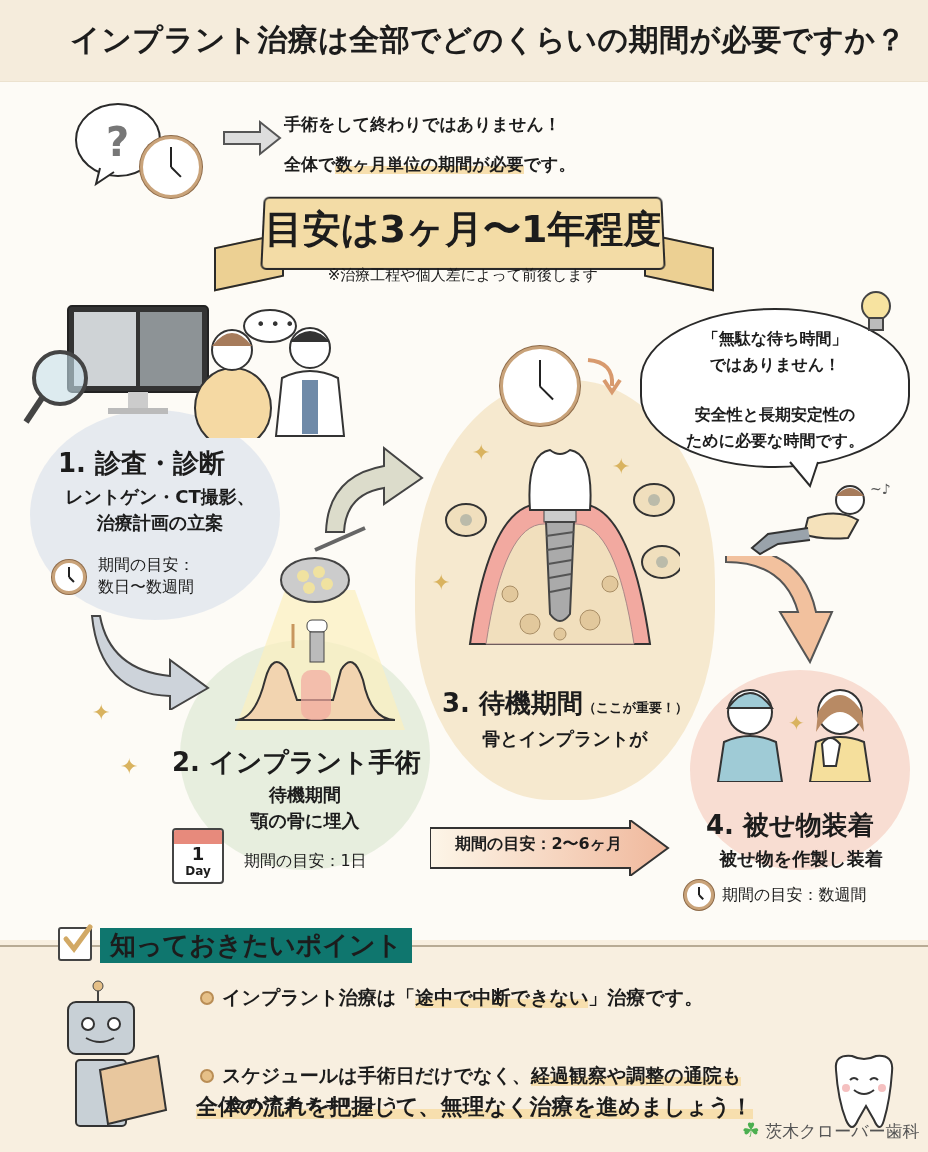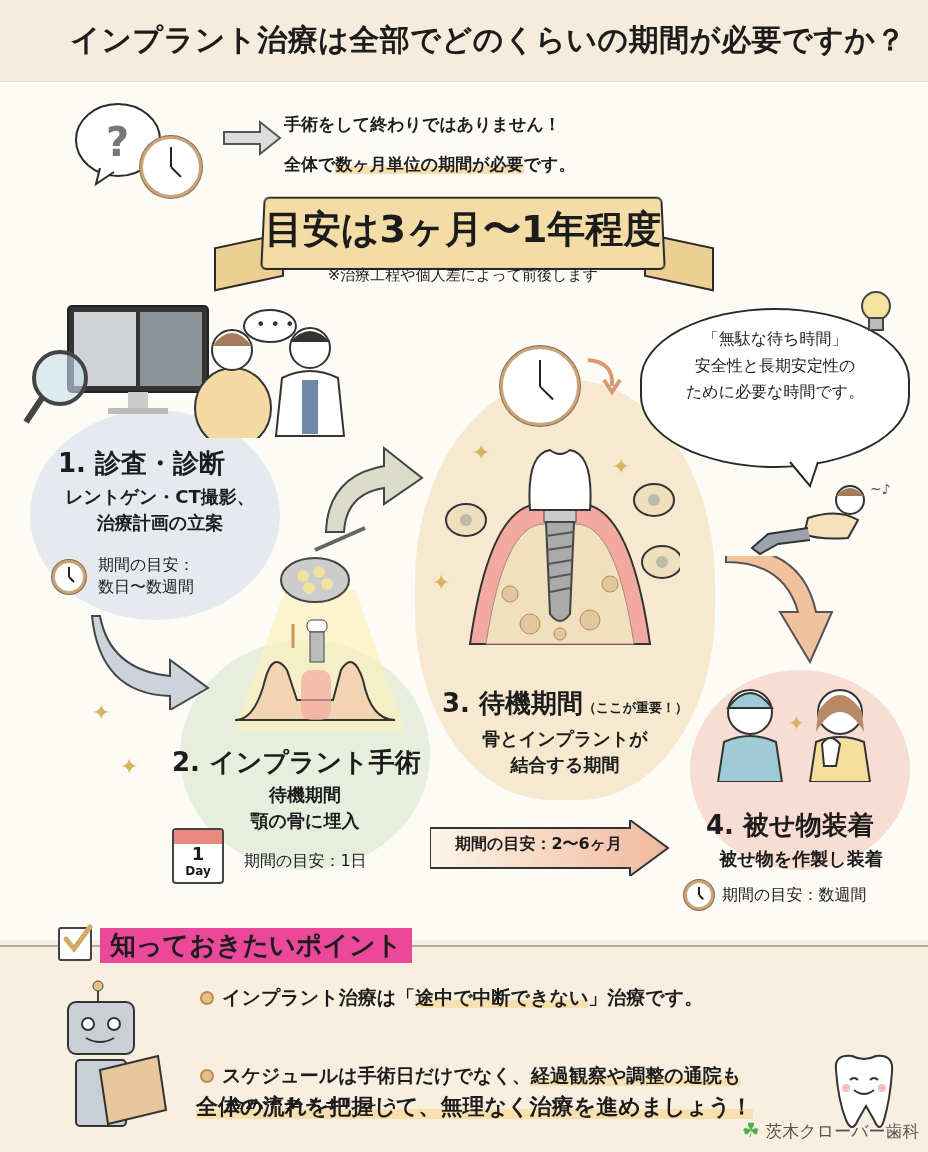--- a/index.html
+++ b/index.html
@@ -22,21 +22,20 @@
     left: 0; top: 20px; width: 928px; text-align: center;
     font-size: 30px; font-weight: bold; letter-spacing: 0.5px; margin-left: 24px;
   }
 
   
   .intro-text {
     left: 284px; top: 104px; font-size: 17px; font-weight: bold; line-height: 40px;
   }
   .highlight {
     background: linear-gradient(transparent 60%, #f7dfae 60%);
-    font-family: Liberation Serif, serif;
   }
 
   
   .ribbon-main {
     left: 262px; top: 196px; width: 402px; height: 74px;
     background: #f3dca6;
     border: 2px solid #2a2a2a;
     border-radius: 6px;
     transform: perspective(600px) rotateX(8deg);
   }
@@ -76,37 +75,37 @@
   .clock::before { width: 2px; height: 35%; margin-left: -1px; }
   .clock::after  { width: 2px; height: 25%; margin-left: -1px; transform: rotate(135deg); }
 
   
   .bubble {
     left: 640px; top: 308px; width: 270px; height: 160px;
     border: 2px solid #2a2a2a; border-radius: 50% / 45%; background: #fff;
   }
   .bubble-text {
     left: 640px; top: 326px; width: 270px; text-align: center;
-    font-size: 16px; font-weight: normal; line-height: 26px;
+    font-size: 16px; font-weight: bold; line-height: 26px;
   }
 
   
   .arrow-right-band {
     left: 430px; top: 820px; width: 240px; height: 56px;
   }
   .arrow-text {
     left: 455px; top: 834px; font-size: 16px; font-weight: bold;
   }
 
   
   .bottom-band {
     left: 0; top: 940px; width: 928px; height: 212px; background: #f8efe0;
   }
   .points-title {
-    left: 100px; top: 928px; font-size: 26px; font-weight: bold; background: #ec4899; padding: 0 10px;
+    left: 100px; top: 928px; font-size: 26px; font-weight: bold; background: #0f766e; padding: 0 10px;
   }
   .points-line { left: 0; top: 945px; width: 928px; height: 2px; background: #b8ab95; }
   .check-box {
     left: 58px; top: 927px; width: 34px; height: 34px; border: 2px solid #444; background: #fff; border-radius: 3px;
   }
   .point-item {
     left: 200px; font-size: 19px; font-weight: bold; line-height: 30px;
   }
   .dot {
     display: inline-block; width: 14px; height: 14px; border-radius: 50%;
@@ -251,30 +250,30 @@
 <div class="abs sparkle" style="left:612px;top:454px">✦</div>
 <div class="abs sparkle" style="left:432px;top:570px">✦</div>
 <div class="abs sparkle" style="left:92px;top:700px">✦</div>
 <div class="abs sparkle" style="left:120px;top:754px">✦</div>
 
 <div class="abs" style="left:442px;top:686px;white-space:nowrap">
   <span class="step-title">3. 待機期間</span><span class="step-note">（ここが重要！）</span>
 </div>
 <div class="abs step-desc" style="left:440px;top:726px;width:250px">
   <div>骨とインプラントが</div>
-  <div>結合する期間</div>
 </div>
 
 <div class="abs bubble"></div>
 <svg class="abs" style="left:788px;top:460px" width="40" height="30">
   <path d="M2 2 L22 26 L30 2" fill="#fff" stroke="#2a2a2a" stroke-width="2"></path>
 </svg>
 <div class="abs bubble-text">
   <div>「無駄な待ち時間」</div>
-  <div style="margin-top:1px">安全性と長期安定性の</div>
+  <div>ではありません！</div>
+  <div style="margin-top:24px">安全性と長期安定性の</div>
   <div>ために必要な時間です。</div>
 </div>
 <svg class="abs" style="left:856px;top:288px" width="40" height="50">
   <circle cx="20" cy="18" r="14" fill="#f7e3a0" stroke="#444" stroke-width="2"></circle>
   <rect x="13" y="30" width="14" height="12" fill="#bbb" stroke="#444" stroke-width="2"></rect>
 </svg>
 
 <svg class="abs" style="left:748px;top:478px" width="150" height="80">
   <circle cx="102" cy="22" r="14" fill="#fff" stroke="#333" stroke-width="2"></circle>
   <path d="M88 18 Q102 2 116 18" fill="#a67b5b"></path>

